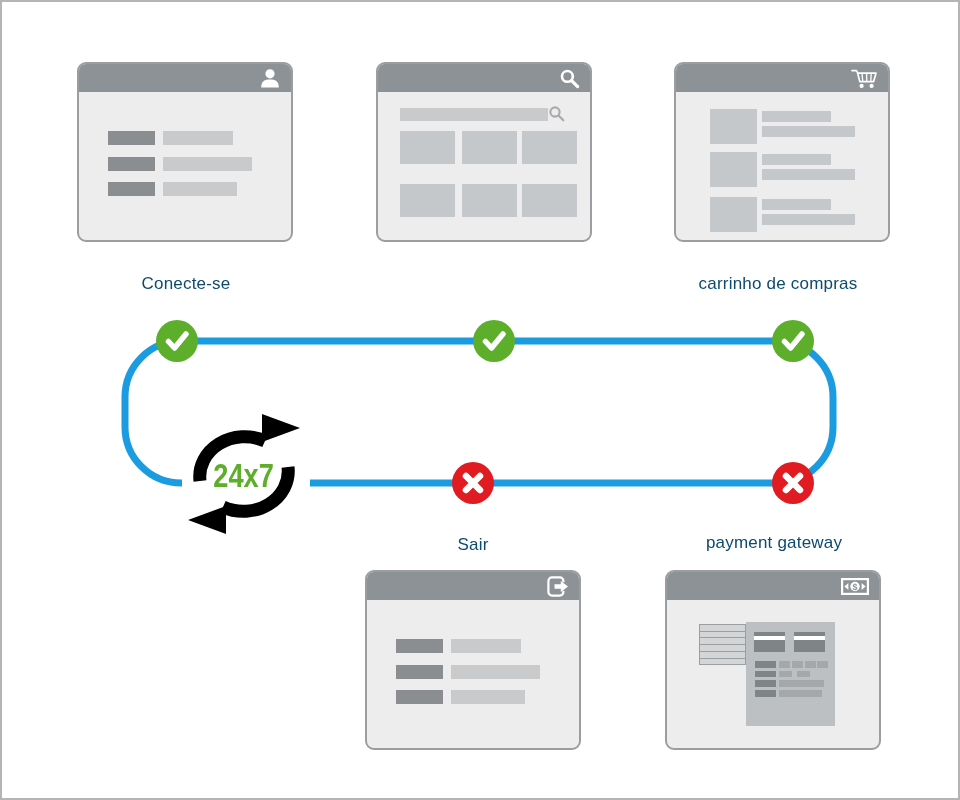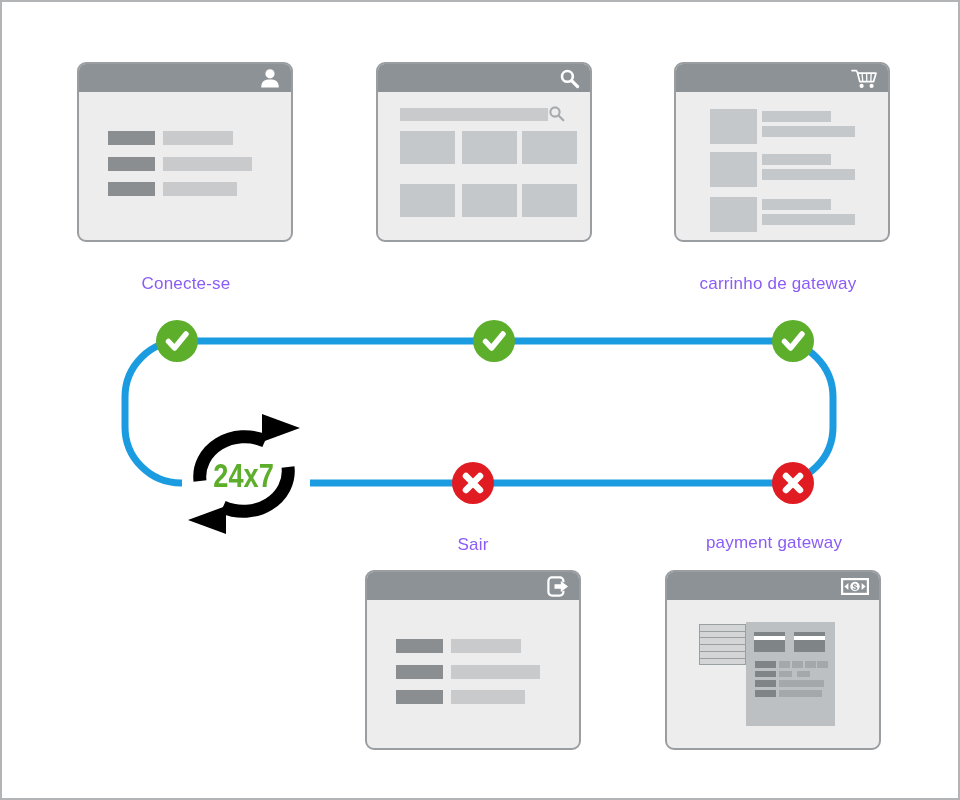--- a/index.html
+++ b/index.html
@@ -32,21 +32,21 @@
   }
   .pay-panel{position:absolute;background:#bdc0c2;}
   .pay-card{position:absolute;width:31px;height:20px;background:#7f8487;}
   .pay-card .stripe{position:absolute;left:0;top:4px;width:100%;height:3.5px;background:#fff;}
   .pay-dark{position:absolute;width:21px;height:6.5px;background:#7f8487;}
   .pay-sq{position:absolute;height:6.5px;background:#a4a8aa;}
   .pay-line{position:absolute;height:6.5px;background:#a4a8aa;}
   
   .flow-label{
     position:absolute;transform:translateX(-50%);white-space:nowrap;
-    font-size:17px;color:#8b5cf6;letter-spacing:0.2px;
+    font-size:17px;color:#0c4a6e;letter-spacing:0.2px;
   }
   .loop-svg{position:absolute;left:0;top:0;}
 </style>
 </head>
 <body>
 
 <div class="canvas">
 
   <div class="window" style="left:75px;top:60px">
     <div class="win-header">
@@ -104,21 +104,21 @@
       <div class="cartline" style="left:86px;top:19px;width:69px"></div>
       <div class="cartline" style="left:86px;top:34px;width:93px"></div>
       <div class="thumb" style="left:34px;top:60px"></div>
       <div class="cartline" style="left:86px;top:62px;width:69px"></div>
       <div class="cartline" style="left:86px;top:77px;width:93px"></div>
       <div class="thumb" style="left:34px;top:105px"></div>
       <div class="cartline" style="left:86px;top:107px;width:69px"></div>
       <div class="cartline" style="left:86px;top:122px;width:93px"></div>
     </div>
   </div>
-  <div class="flow-label" style="left:776px;top:272px">carrinho de gateway</div>
+  <div class="flow-label" style="left:776px;top:272px">carrinho de compras</div>
 
   <svg class="loop-svg" width="960" height="800" viewBox="0 0 960 800">
     <rect x="123" y="339" width="708" height="142" rx="56" ry="56" fill="none" stroke="#1b9be0" stroke-width="7"></rect>
     <rect x="180" y="406" width="128" height="138" fill="#ffffff"></rect>
     <g>
       <g>
         <path d="M198,479 A45,40 0 0 1 263,439" fill="none" stroke="#000" stroke-width="13"></path>
         <polygon points="260,412 260,440 298,426" fill="#000"></polygon>
       </g>
       <g transform="rotate(180 242 472)">

